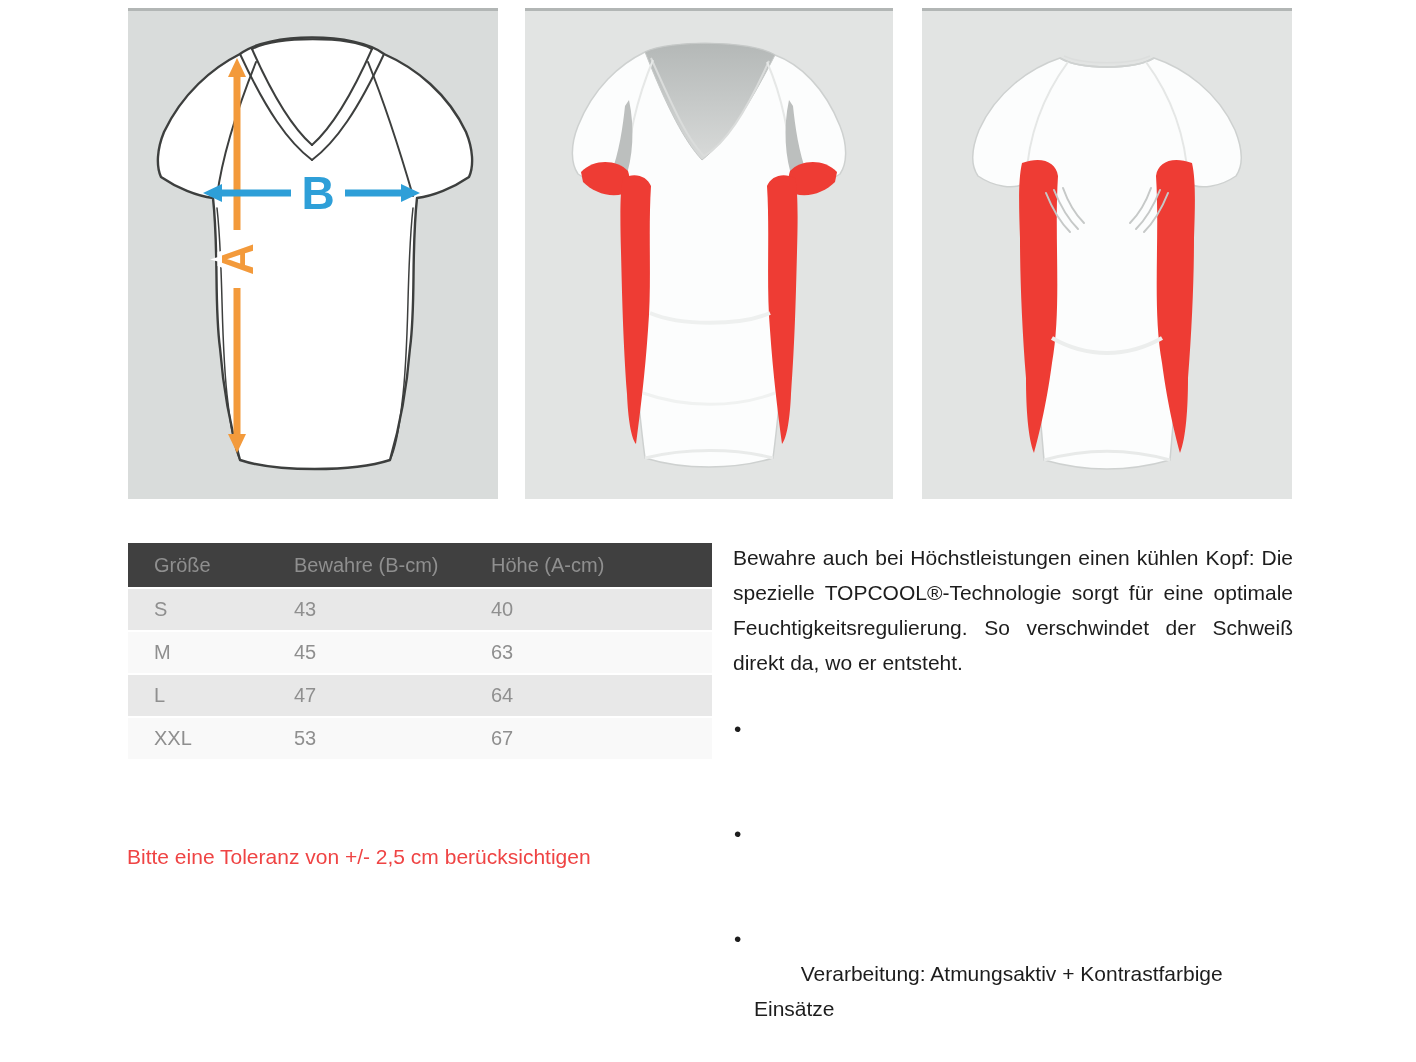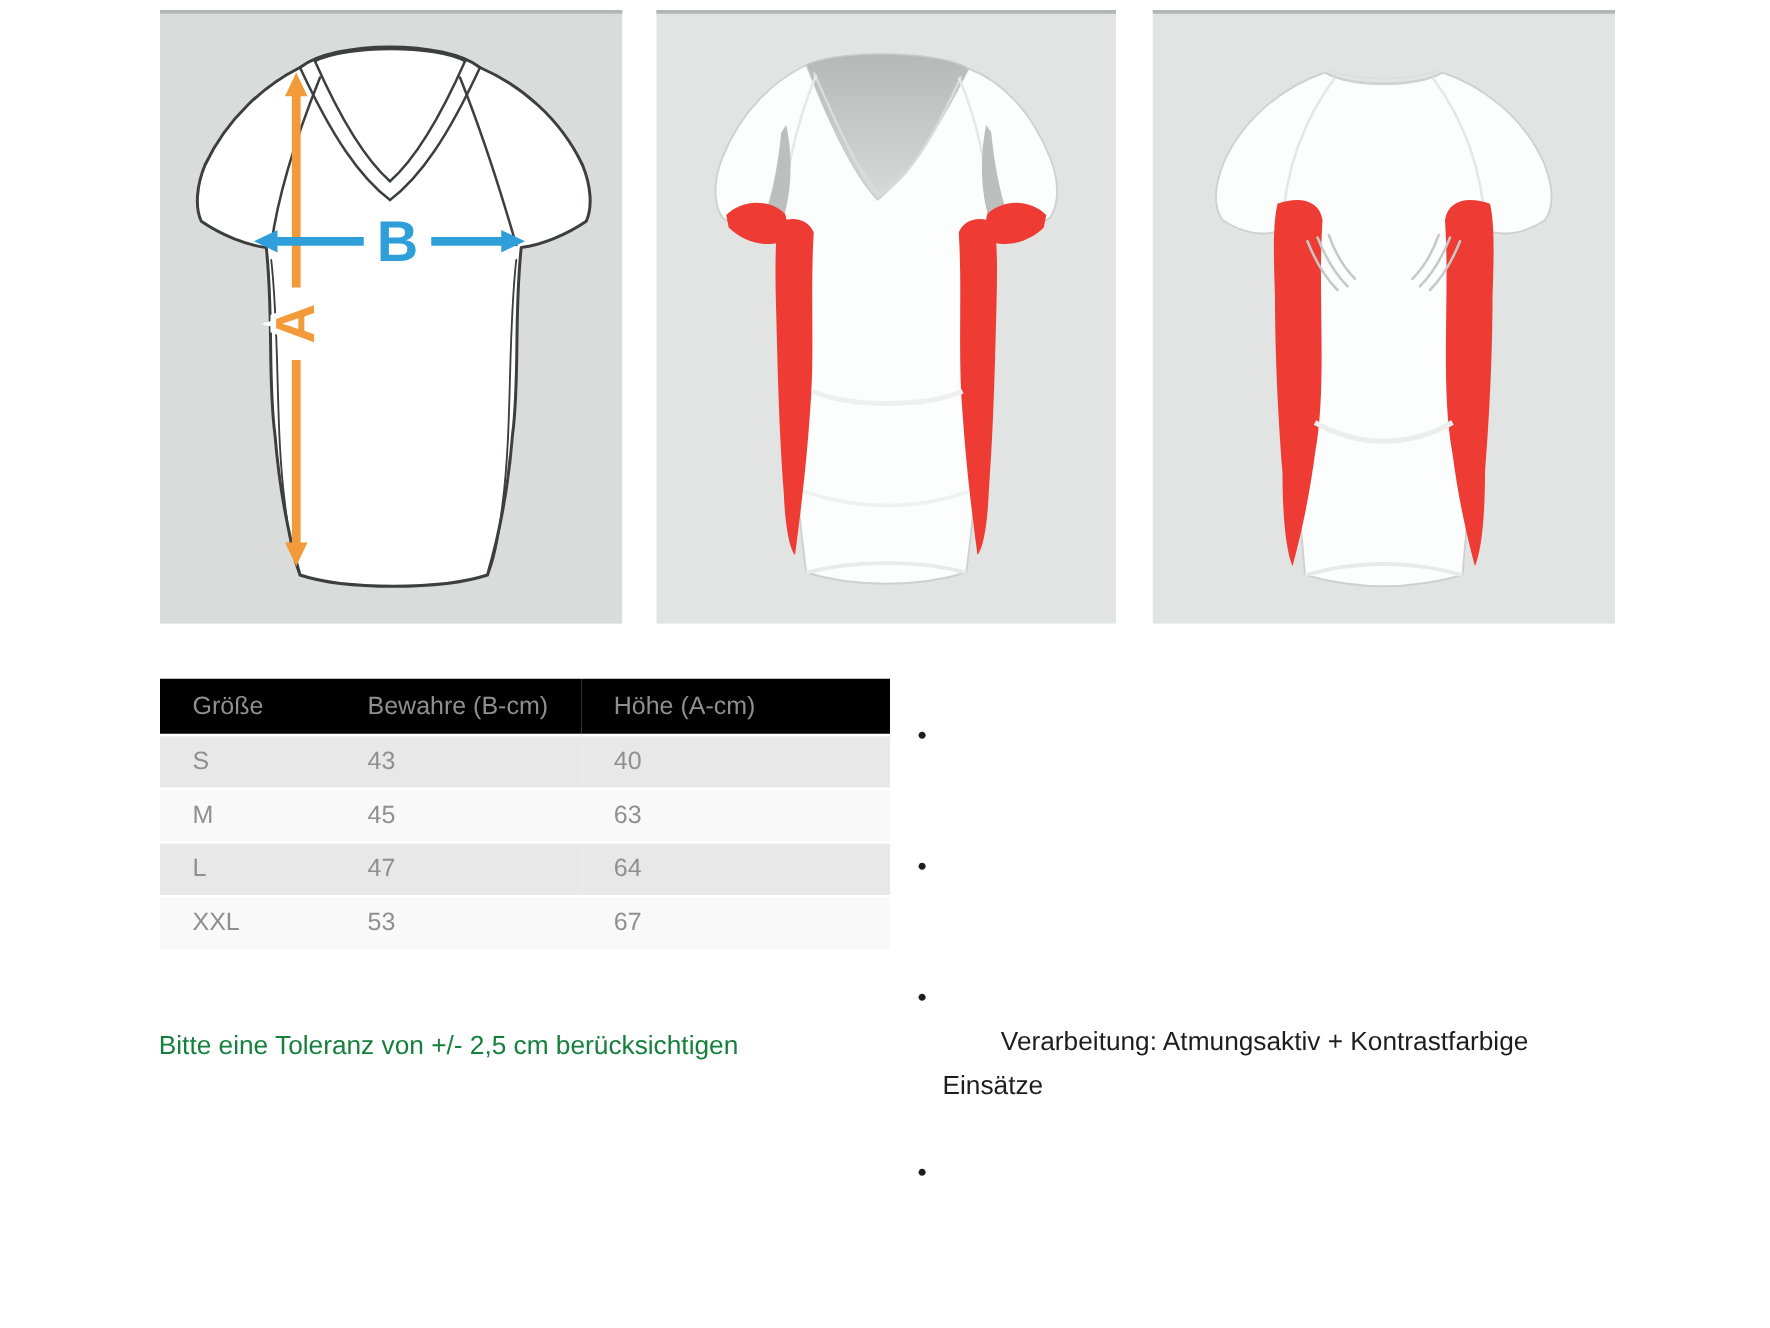--- a/index.html
+++ b/index.html
@@ -12,27 +12,27 @@
   #panel-diagram{left:128px;width:370px;}
   #panel-front{left:525px;width:368px;}
   #panel-back{left:922px;width:370px;}
 
   
   table.size-table{position:absolute;left:128px;top:543px;width:584px;
     border-collapse:collapse;table-layout:fixed;font-size:20px;color:#8f8f8f;}
   table.size-table th, table.size-table td{
     font-weight:400;text-align:left;padding:0 0 0 26px;vertical-align:middle;
     border-bottom:2px solid #ffffff;}
-  table.size-table thead th{height:44px;background:#000000;}
+  table.size-table thead th{height:44px;background:#404040;}
   table.size-table tbody td{height:41px;}
   table.size-table tbody tr:nth-child(odd) td{background:#e8e8e8;}
   table.size-table tbody tr:nth-child(even) td{background:#f9f9f9;}
 
-  .tolerance{position:absolute;left:127px;top:804px;width:620px;
-    font-size:21px;color:#15803d;}
+  .tolerance{position:absolute;left:127px;top:824px;width:620px;
+    font-size:21px;color:#ef4444;}
 
   
   .description{position:absolute;left:733px;top:540px;width:560px;
     font-size:21px;line-height:35px;color:#1d1d1d;}
   .description p{margin:0;text-align:justify;hyphens:manual;}
   .description ul{list-style:none;margin:31px 0 0 0;padding:0;}
   .description li{position:relative;padding-left:21px;line-height:35px;
     white-space:pre-wrap;}
   .description li .dot{position:absolute;left:1px;top:0;}
 </style>
@@ -230,20 +230,21 @@
         <td>XXL</td>
         <td>53</td>
         <td>67</td>
       </tr>
     </tbody>
   </table>
 
   <p class="tolerance">Bitte eine Toleranz von +/- 2,5 cm berücksichtigen</p>
 
   <div class="description">
+    <p>Bewahre auch bei Höchstleistungen einen kühlen Kopf: Die spezielle TOPCOOL®-Technolo­gie sorgt für eine optimale Feuchtigkeitsregulie­rung. So verschwindet der Schweiß direkt da, wo er entsteht.</p>
     <ul>
       <li>
         <span class="dot">•</span>
       </li>
       <li>
         <span class="dot">•</span>
       </li>
       <li>
         <span class="dot">•</span><span>Verarbeitung: Atmungsaktiv + Kontrastfarbige Einsätze</span>
       </li>

